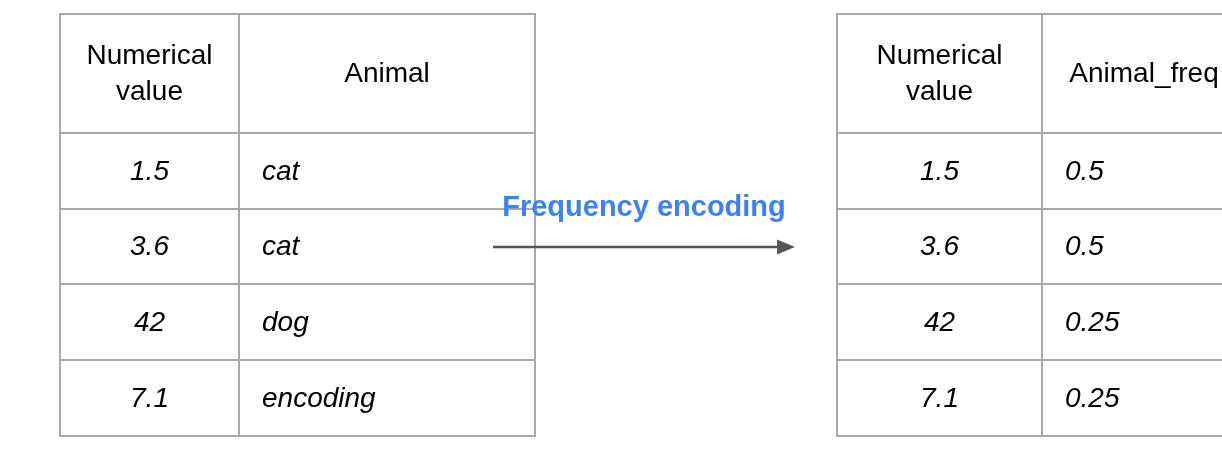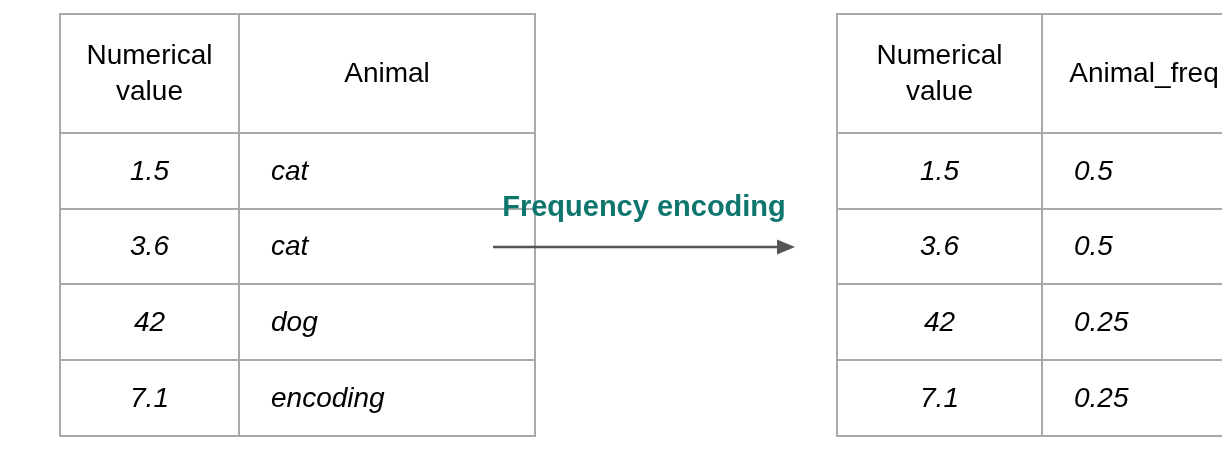--- a/index.html
+++ b/index.html
@@ -40,21 +40,21 @@
   table.tbl td {
     height: 72px;
     font-style: italic;
   }
   td.cell-center {
     text-align: center;
     padding: 0 6px;
   }
   td.cell-left {
     text-align: left;
-    padding: 0 0 0 31px;
+    padding: 0 0 0 22px;
   }
   .tbl-left {
     left: 18px;
     top: 13px;
     width: 475px;
     height: 424px;
   }
   .tbl-right {
     left: 795px;
     top: 13px;
@@ -70,21 +70,21 @@
   }
   .arrow-label {
     position: absolute;
     left: 50%;
     transform: translateX(-50%);
     top: 190px;
     font-size: 29px;
     font-weight: 700;
     white-space: nowrap;
     text-align: center;
-    color: #0f766e;
+    color: #3b82f6;
   }
   .arrow-svg {
     position: absolute;
     left: 0;
     top: 233px;
     width: 302px;
     height: 28px;
     display: block;
   }
 </style>

